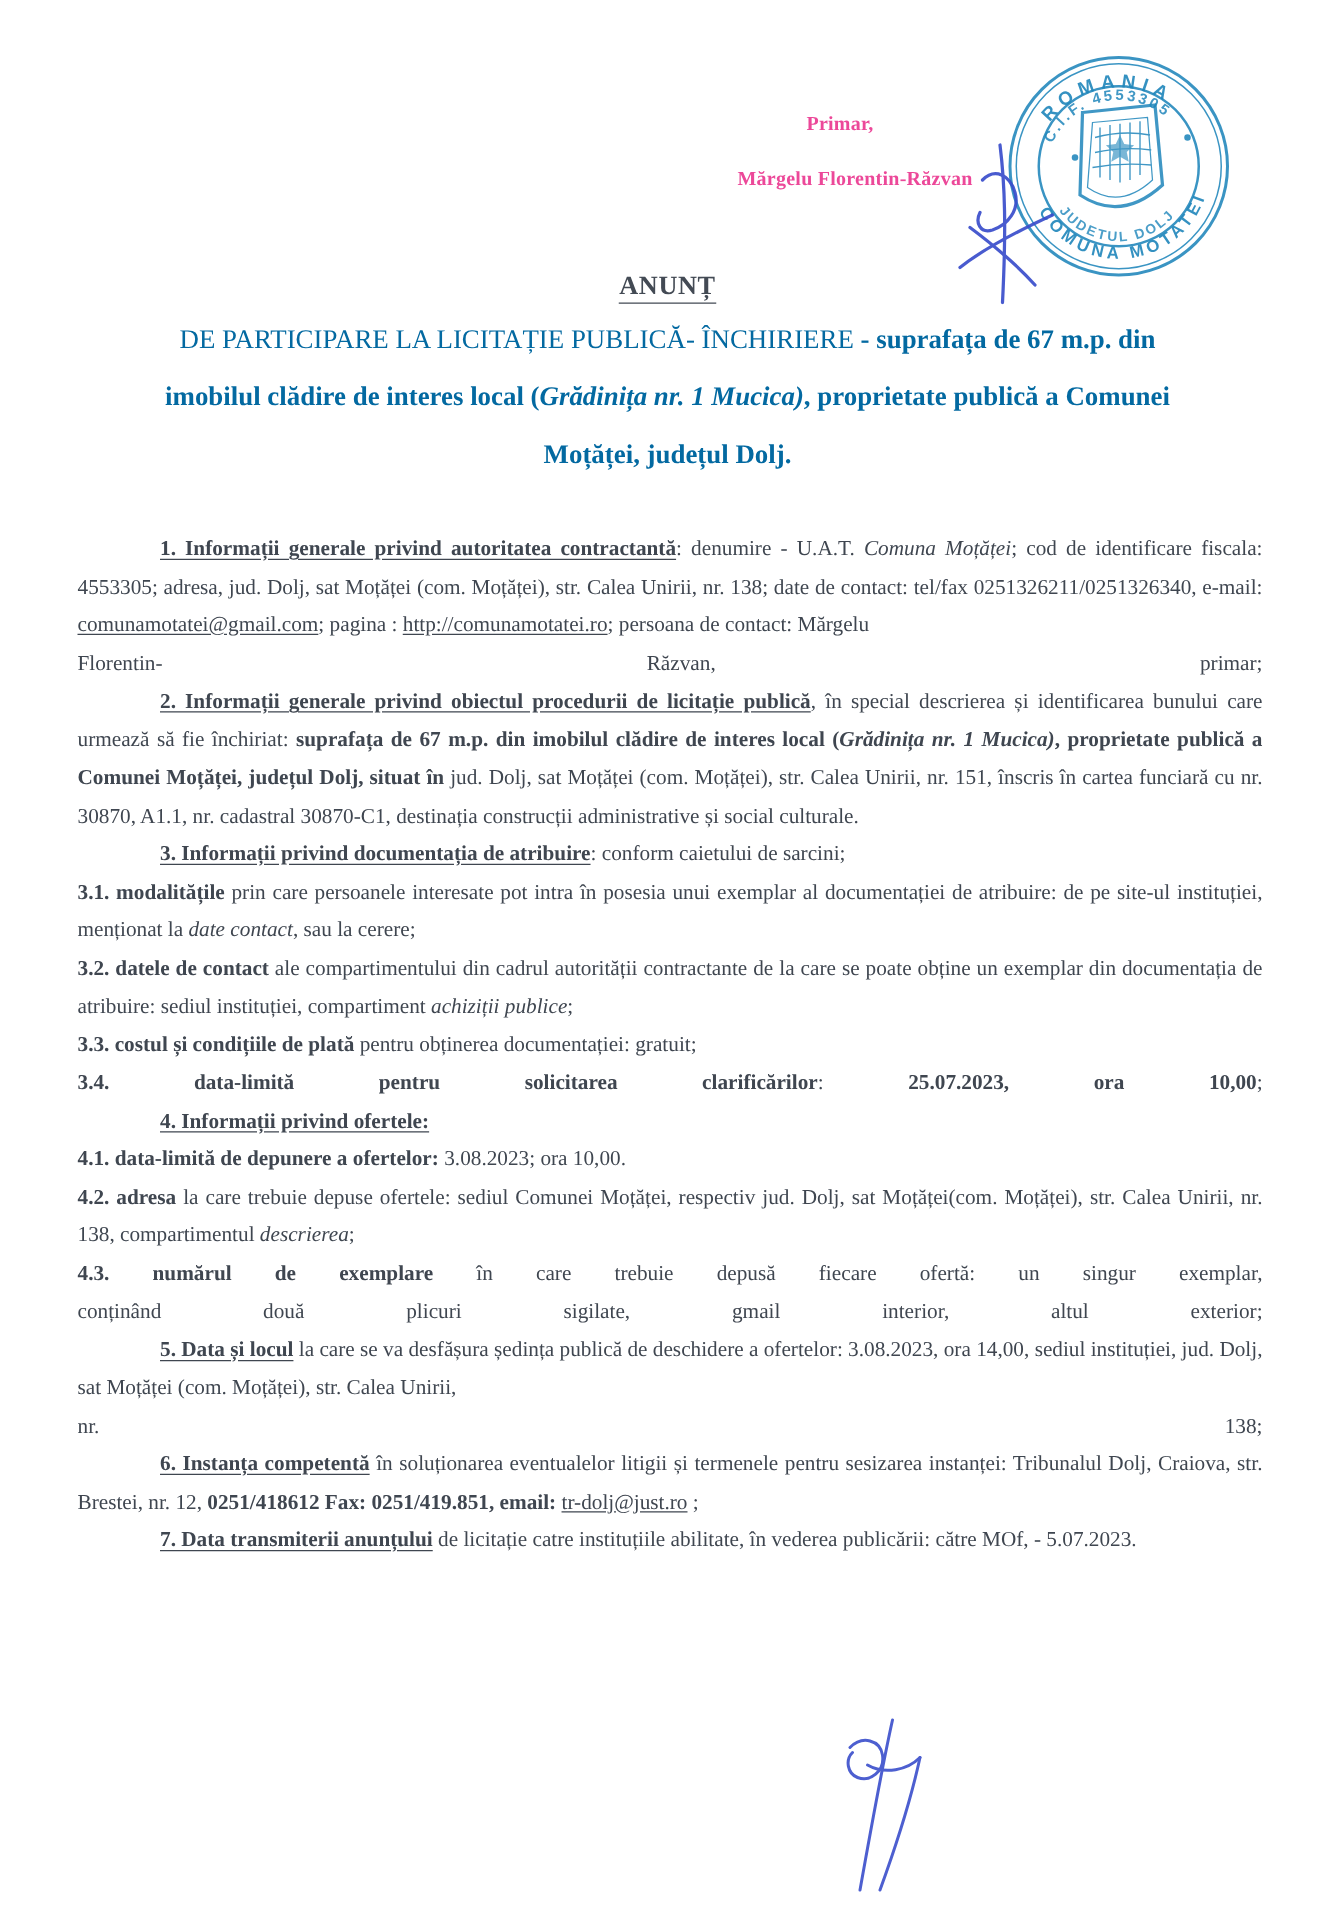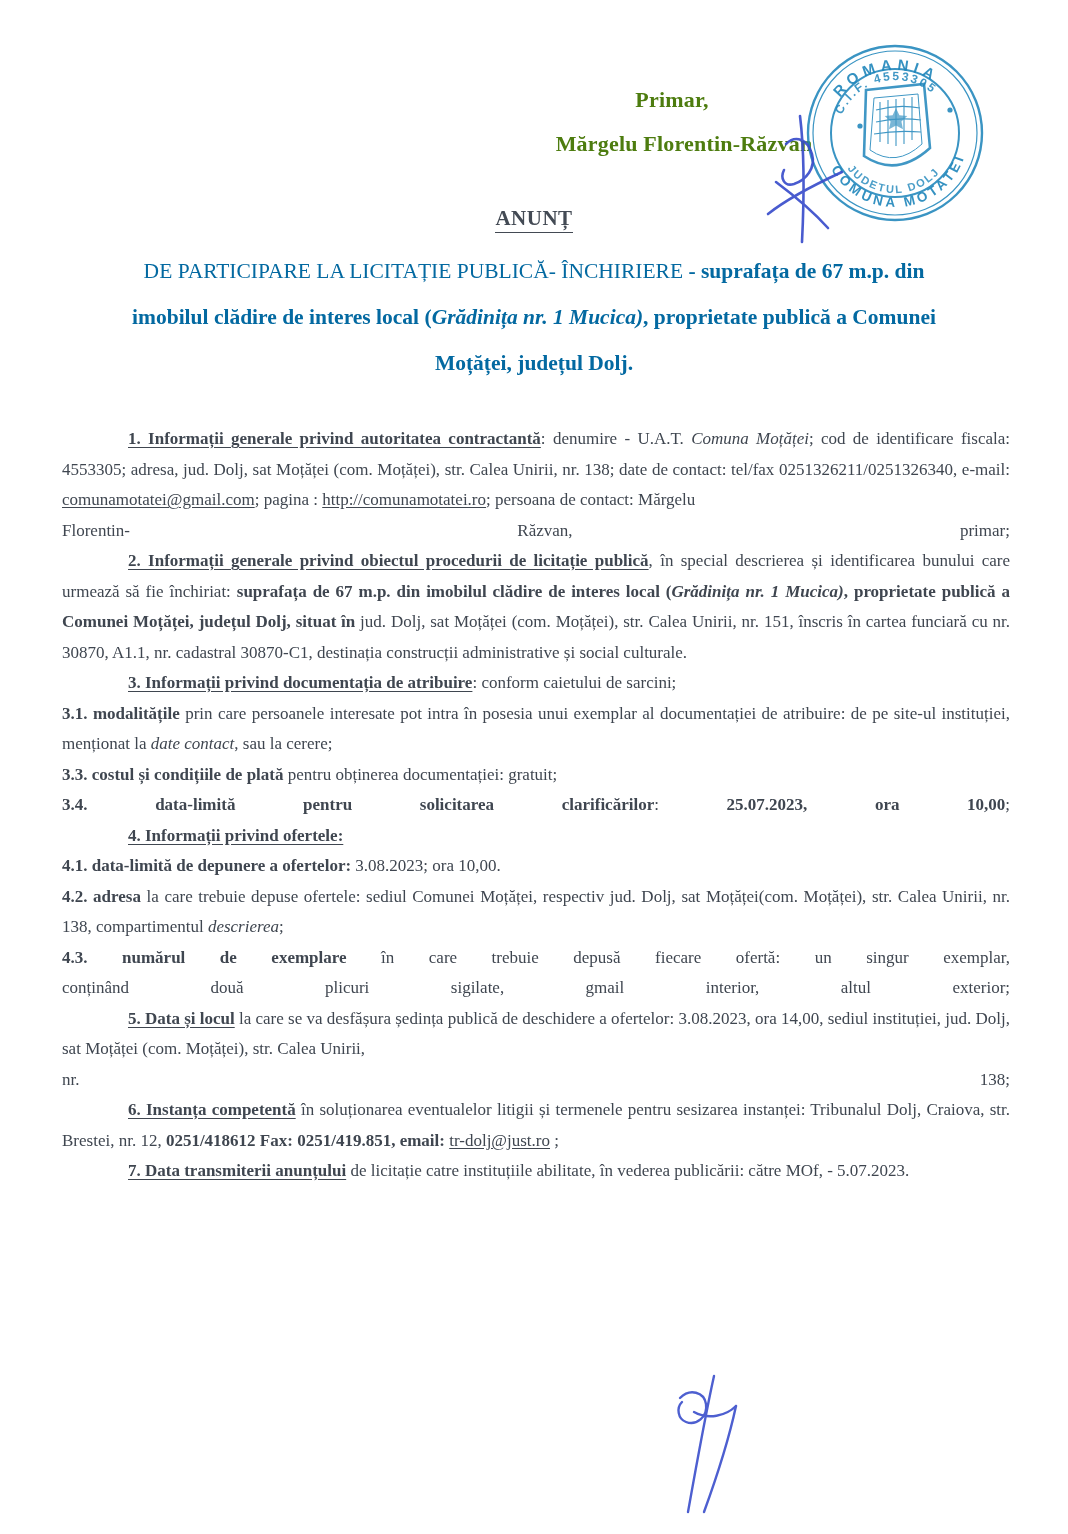--- a/index.html
+++ b/index.html
@@ -27,22 +27,22 @@
     position: absolute;
     left: 0;
     top: 78px;
     width: 1068px;
     text-align: center;
     padding-right: 24px;
     box-sizing: border-box;
   }
   .header-line {
     font-weight: bold;
-    font-size: 22px;
-    color: #4d7c0f;
+    font-size: 16px;
+    color: #ec4899;
     line-height: 44px;
     letter-spacing: 0.2px;
   }
   .header-line.l1 { padding-left: 300px; }
   .header-line.l2 { padding-left: 300px; margin-left: 24px; }
 
   
   .stamp-wrap {
     position: absolute;
     left: 800px;
@@ -65,21 +65,21 @@
     top: 1372px;
     width: 140px;
     height: 150px;
     pointer-events: none;
   }
 
   
   .anunt {
     position: absolute;
     left: 0;
-    top: 206px;
+    top: 216px;
     width: 1068px;
     text-align: center;
     font-weight: bold;
     font-size: 21px;
     color: #434a54;
     letter-spacing: 0.5px;
   }
   .anunt span { border-bottom: 1.6px solid #434a54; padding-bottom: 2px; }
 
   .title-block {
@@ -208,20 +208,21 @@
 
   <div class="body-block">
 
     <p class="p ind"><span class="hd">1. Informații generale privind autoritatea contractantă</span><span>: denumire - U.A.T. </span><i>Comuna Moțăței</i><span>; cod de identificare fiscala: 4553305; adresa, jud. Dolj, sat Moțăței (com. Moțăței), str. Calea Unirii, nr. 138; date de contact: tel/fax 0251326211/0251326340, e-mail: </span><span class="lnk">comunamotatei@gmail.com</span><span>; pagina : </span><span class="lnk">http://comunamotatei.ro</span><span>; persoana de contact: Mărgelu</span></p>
     <p class="p stretch"><span>Florentin-</span> <span>Răzvan,</span> <span>primar;</span></p>
 
     <p class="p ind"><span class="hd">2. Informații generale privind obiectul procedurii de licitație publică</span><span>, în special descrierea și identificarea bunului care urmează să fie închiriat: </span><b>suprafața de 67 m.p. din imobilul clădire de interes local (</b><b><i>Grădinița nr. 1 Mucica)</i></b><b>, proprietate publică a Comunei Moțăței, județul Dolj, situat în</b><span> jud. Dolj, sat Moțăței (com. Moțăței), str. Calea Unirii, nr. 151, înscris în cartea funciară cu nr. 30870, A1.1, nr. cadastral 30870-C1, destinația construcții administrative și social culturale.</span></p>
 
     <p class="p ind"><span class="hd">3. Informații privind documentația de atribuire</span><span>: conform caietului de sarcini;</span></p>
     <p class="p"><b>3.1. modalitățile</b><span> prin care persoanele interesate pot intra în posesia unui exemplar al documentației de atribuire: de pe site-ul instituției, menționat la </span><i>date contact</i><span>, sau la cerere;</span></p>
+    <p class="p"><b>3.2. datele de contact</b><span> ale compartimentului din cadrul autorității contractante de la care se poate obține un exemplar din documentația de atribuire: sediul instituției, compartiment </span><i>achiziții publice</i><span>;</span></p>
     <p class="p"><b>3.3. costul și condițiile de plată</b><span> pentru obținerea documentației: gratuit;</span></p>
     <p class="p stretch"><b>3.4.</b> <b>data-limită</b> <b>pentru</b> <b>solicitarea</b> <b>clarificărilor</b><span>:</span> <b>25.07.2023,</b> <b>ora</b> <b>10,00</b><span>;</span></p>
 
     <p class="p">
         <span class="centerline"><span class="hd">4.  Informații privind ofertele:</span></span>
       </p>
     <p class="p"><b>4.1. data-limită de depunere a ofertelor:</b><span>  3.08.2023; ora 10,00.</span></p>
     <p class="p"><b>4.2. adresa</b><span> la care trebuie depuse ofertele: sediul Comunei Moțăței, respectiv jud. Dolj, sat Moțăței(com. Moțăței), str. Calea Unirii, nr. 138, compartimentul </span><i>descrierea</i><span>;</span></p>
     <p class="p stretch"><b>4.3. numărul de exemplare</b><span> în care trebuie depusă fiecare ofertă: un singur exemplar,</span></p>
     <p class="p stretch"><span>conținând</span> <span>două</span> <span>plicuri</span> <span>sigilate,</span> <span>gmail</span> <span>interior,</span> <span>altul</span> <span>exterior;</span></p>

